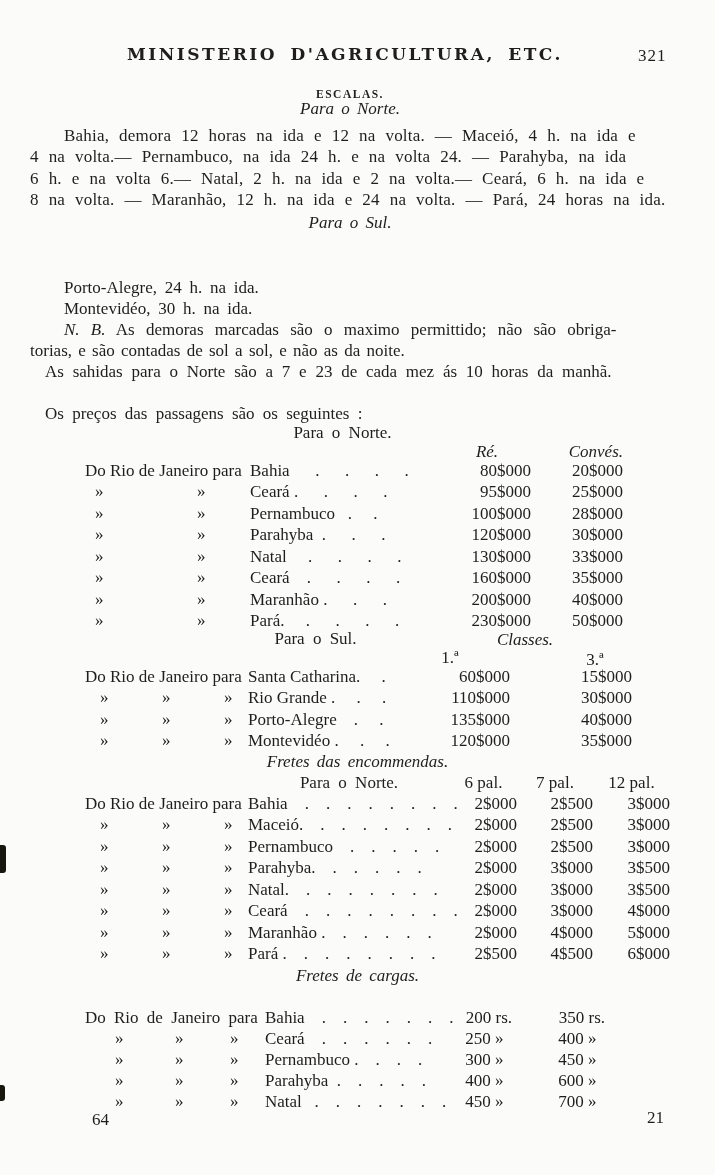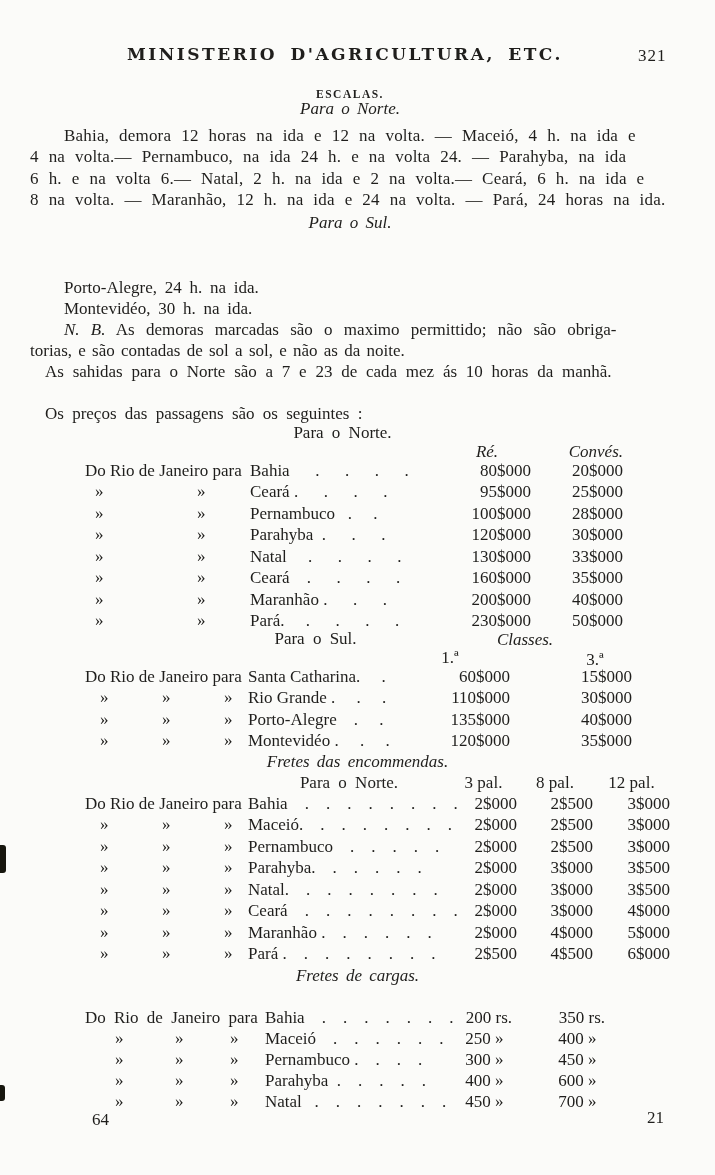--- a/index.html
+++ b/index.html
@@ -81,35 +81,35 @@
   <div class="abs it ctr" style="top:630px;left:485px;width:80px;">Classes.</div>
   <div class="abs ctr" style="top:648px;left:430px;width:40px;">1.ª</div>
   <div class="abs ctr" style="top:650px;left:575px;width:40px;">3.ª</div>
 
   <div class="abs trow" style="top:666px;left:85px;"><span class="cell t2-o">Do Rio de Janeiro para</span><span class="cell t2-d">Santa Catharina.     .</span><span class="cell t2-v1 r">60$000</span><span class="cell t2-v2 r">15$000</span></div>
   <div class="abs trow" style="top:687px;left:85px;"><span class="cell t2-o oc"><span class="dt" style="left:15px;">»</span><span class="dt" style="left:77px;">»</span><span class="dt" style="left:139px;">»</span></span><span class="cell t2-d">Rio Grande .     .     .</span><span class="cell t2-v1 r">110$000</span><span class="cell t2-v2 r">30$000</span></div>
   <div class="abs trow" style="top:709px;left:85px;"><span class="cell t2-o oc"><span class="dt" style="left:15px;">»</span><span class="dt" style="left:77px;">»</span><span class="dt" style="left:139px;">»</span></span><span class="cell t2-d">Porto-Alegre    .     .</span><span class="cell t2-v1 r">135$000</span><span class="cell t2-v2 r">40$000</span></div>
   <div class="abs trow" style="top:730px;left:85px;"><span class="cell t2-o oc"><span class="dt" style="left:15px;">»</span><span class="dt" style="left:77px;">»</span><span class="dt" style="left:139px;">»</span></span><span class="cell t2-d">Montevidéo .     .     .</span><span class="cell t2-v1 r">120$000</span><span class="cell t2-v2 r">35$000</span></div>
 
   <div class="abs it ctr" style="top:752px;left:0;width:715px;word-spacing:3px;">Fretes das encommendas.</div>
-  <div class="abs trow" style="top:772px;left:85px;"><span class="cell t3-o"> </span><span class="cell t3-d ctr heading-ro">Para o Norte.</span><span class="cell t3-v1 ctr">3 pal.</span><span class="cell t3-v2 ctr">8 pal.</span><span class="cell t3-v3 ctr">12 pal.</span></div>
+  <div class="abs trow" style="top:772px;left:85px;"><span class="cell t3-o"> </span><span class="cell t3-d ctr heading-ro">Para o Norte.</span><span class="cell t3-v1 ctr">6 pal.</span><span class="cell t3-v2 ctr">7 pal.</span><span class="cell t3-v3 ctr">12 pal.</span></div>
 
   <div class="abs trow" style="top:793px;left:85px;"><span class="cell t3-o">Do Rio de Janeiro para</span><span class="cell t3-d">Bahia    .    .    .    .    .    .    .    .</span><span class="cell t3-v1 r">2$000</span><span class="cell t3-v2 r">2$500</span><span class="cell t3-v3 r">3$000</span></div>
   <div class="abs trow" style="top:814px;left:85px;"><span class="cell t3-o oc"><span class="dt" style="left:15px;">»</span><span class="dt" style="left:77px;">»</span><span class="dt" style="left:139px;">»</span></span><span class="cell t3-d">Maceió.    .    .    .    .    .    .    .</span><span class="cell t3-v1 r">2$000</span><span class="cell t3-v2 r">2$500</span><span class="cell t3-v3 r">3$000</span></div>
   <div class="abs trow" style="top:836px;left:85px;"><span class="cell t3-o oc"><span class="dt" style="left:15px;">»</span><span class="dt" style="left:77px;">»</span><span class="dt" style="left:139px;">»</span></span><span class="cell t3-d">Pernambuco    .    .    .    .    .</span><span class="cell t3-v1 r">2$000</span><span class="cell t3-v2 r">2$500</span><span class="cell t3-v3 r">3$000</span></div>
   <div class="abs trow" style="top:857px;left:85px;"><span class="cell t3-o oc"><span class="dt" style="left:15px;">»</span><span class="dt" style="left:77px;">»</span><span class="dt" style="left:139px;">»</span></span><span class="cell t3-d">Parahyba.    .    .    .    .    .</span><span class="cell t3-v1 r">2$000</span><span class="cell t3-v2 r">3$000</span><span class="cell t3-v3 r">3$500</span></div>
   <div class="abs trow" style="top:879px;left:85px;"><span class="cell t3-o oc"><span class="dt" style="left:15px;">»</span><span class="dt" style="left:77px;">»</span><span class="dt" style="left:139px;">»</span></span><span class="cell t3-d">Natal.    .    .    .    .    .    .    .</span><span class="cell t3-v1 r">2$000</span><span class="cell t3-v2 r">3$000</span><span class="cell t3-v3 r">3$500</span></div>
   <div class="abs trow" style="top:900px;left:85px;"><span class="cell t3-o oc"><span class="dt" style="left:15px;">»</span><span class="dt" style="left:77px;">»</span><span class="dt" style="left:139px;">»</span></span><span class="cell t3-d">Ceará    .    .    .    .    .    .    .    .</span><span class="cell t3-v1 r">2$000</span><span class="cell t3-v2 r">3$000</span><span class="cell t3-v3 r">4$000</span></div>
   <div class="abs trow" style="top:922px;left:85px;"><span class="cell t3-o oc"><span class="dt" style="left:15px;">»</span><span class="dt" style="left:77px;">»</span><span class="dt" style="left:139px;">»</span></span><span class="cell t3-d">Maranhão .    .    .    .    .    .</span><span class="cell t3-v1 r">2$000</span><span class="cell t3-v2 r">4$000</span><span class="cell t3-v3 r">5$000</span></div>
   <div class="abs trow" style="top:943px;left:85px;"><span class="cell t3-o oc"><span class="dt" style="left:15px;">»</span><span class="dt" style="left:77px;">»</span><span class="dt" style="left:139px;">»</span></span><span class="cell t3-d">Pará .    .    .    .    .    .    .    .</span><span class="cell t3-v1 r">2$500</span><span class="cell t3-v2 r">4$500</span><span class="cell t3-v3 r">6$000</span></div>
 
   <div class="abs it ctr" style="top:966px;left:0;width:715px;word-spacing:3px;">Fretes de cargas.</div>
 
   <div class="abs trow" style="top:1007px;left:85px;"><span class="cell t4-o">Do Rio de Janeiro para</span><span class="cell t4-d">Bahia    .    .    .    .    .    .    .</span><span class="cell t4-v1 r">200 rs.</span><span class="cell t4-v2 r">350 rs.</span></div>
-  <div class="abs trow" style="top:1028px;left:85px;"><span class="cell t4-o oc"><span class="dt" style="left:30px;">»</span><span class="dt" style="left:90px;">»</span><span class="dt" style="left:145px;">»</span></span><span class="cell t4-d">Maceió    .    .    .    .    .    .</span><span class="cell t4-v1 r">250 »  </span><span class="cell t4-v2 r">400 »  </span></div>
+  <div class="abs trow" style="top:1028px;left:85px;"><span class="cell t4-o oc"><span class="dt" style="left:30px;">»</span><span class="dt" style="left:90px;">»</span><span class="dt" style="left:145px;">»</span></span><span class="cell t4-d">Ceará    .    .    .    .    .    .</span><span class="cell t4-v1 r">250 »  </span><span class="cell t4-v2 r">400 »  </span></div>
   <div class="abs trow" style="top:1049px;left:85px;"><span class="cell t4-o oc"><span class="dt" style="left:30px;">»</span><span class="dt" style="left:90px;">»</span><span class="dt" style="left:145px;">»</span></span><span class="cell t4-d">Pernambuco .    .    .    .</span><span class="cell t4-v1 r">300 »  </span><span class="cell t4-v2 r">450 »  </span></div>
   <div class="abs trow" style="top:1070px;left:85px;"><span class="cell t4-o oc"><span class="dt" style="left:30px;">»</span><span class="dt" style="left:90px;">»</span><span class="dt" style="left:145px;">»</span></span><span class="cell t4-d">Parahyba  .    .    .    .    .</span><span class="cell t4-v1 r">400 »  </span><span class="cell t4-v2 r">600 »  </span></div>
   <div class="abs trow" style="top:1091px;left:85px;"><span class="cell t4-o oc"><span class="dt" style="left:30px;">»</span><span class="dt" style="left:90px;">»</span><span class="dt" style="left:145px;">»</span></span><span class="cell t4-d">Natal   .    .    .    .    .    .    .</span><span class="cell t4-v1 r">450 »  </span><span class="cell t4-v2 r">700 »  </span></div>
 
   <div class="abs" style="top:1110px;left:92px;">64</div>
   <div class="abs" style="top:1108px;left:647px;">21</div>
 
   <div class="mark" style="left:0;top:845px;width:6px;height:28px;"></div>
   <div class="mark" style="left:0;top:1085px;width:5px;height:16px;"></div>
 

